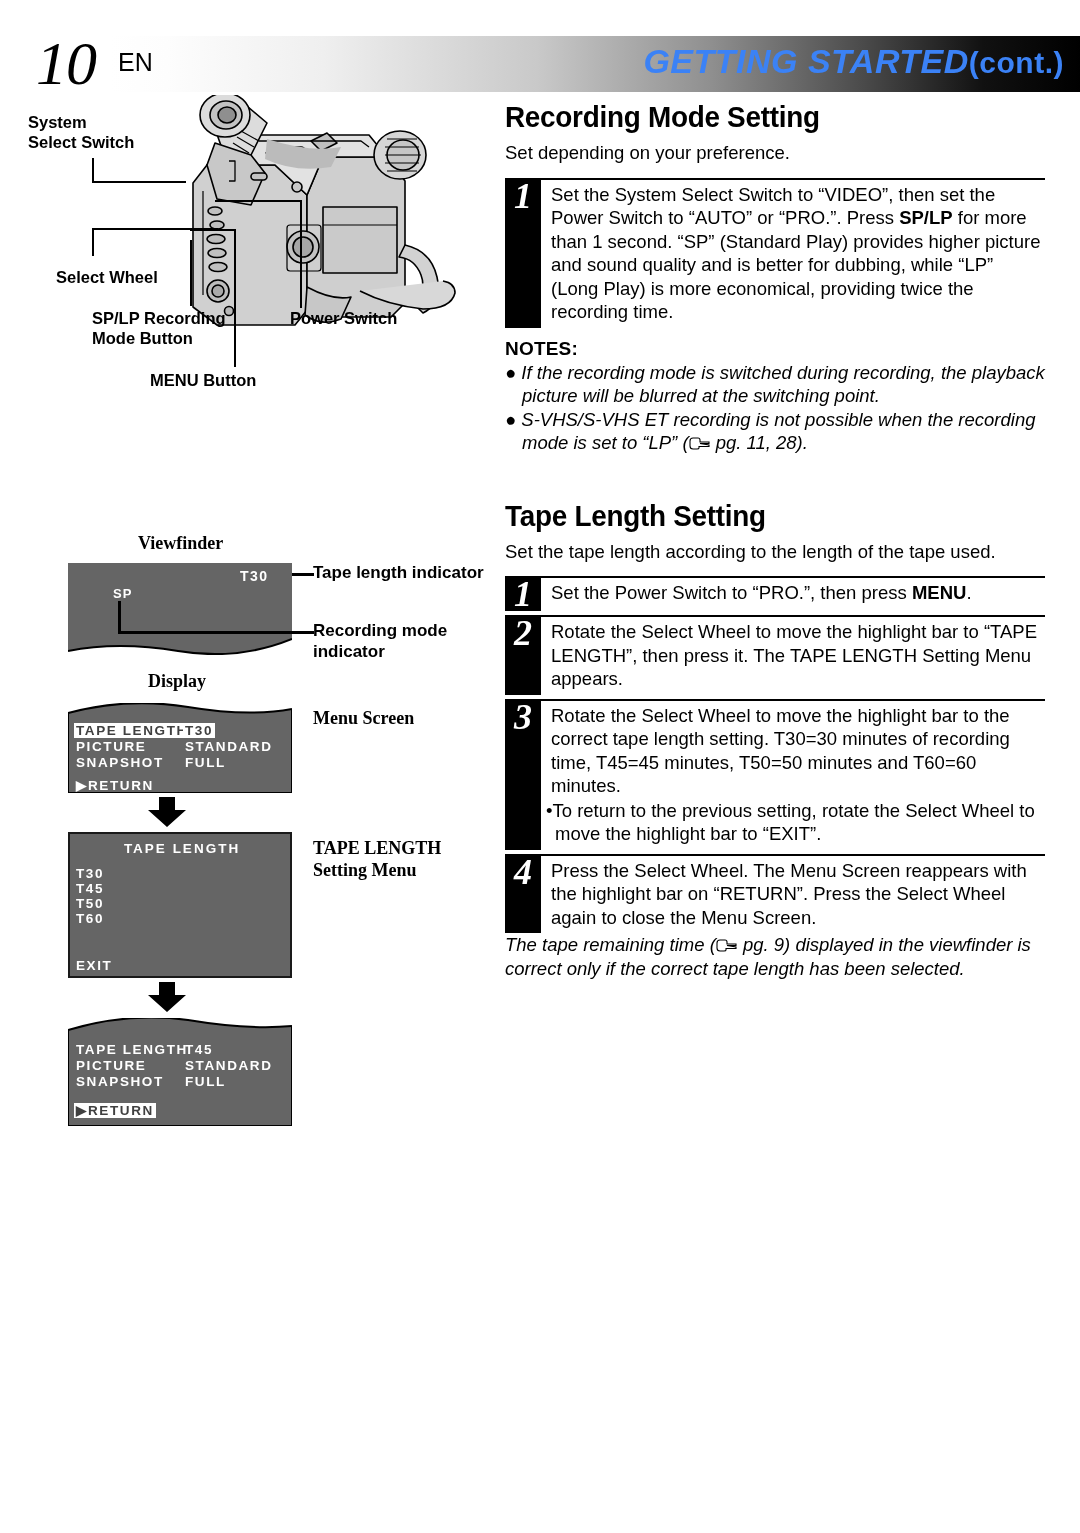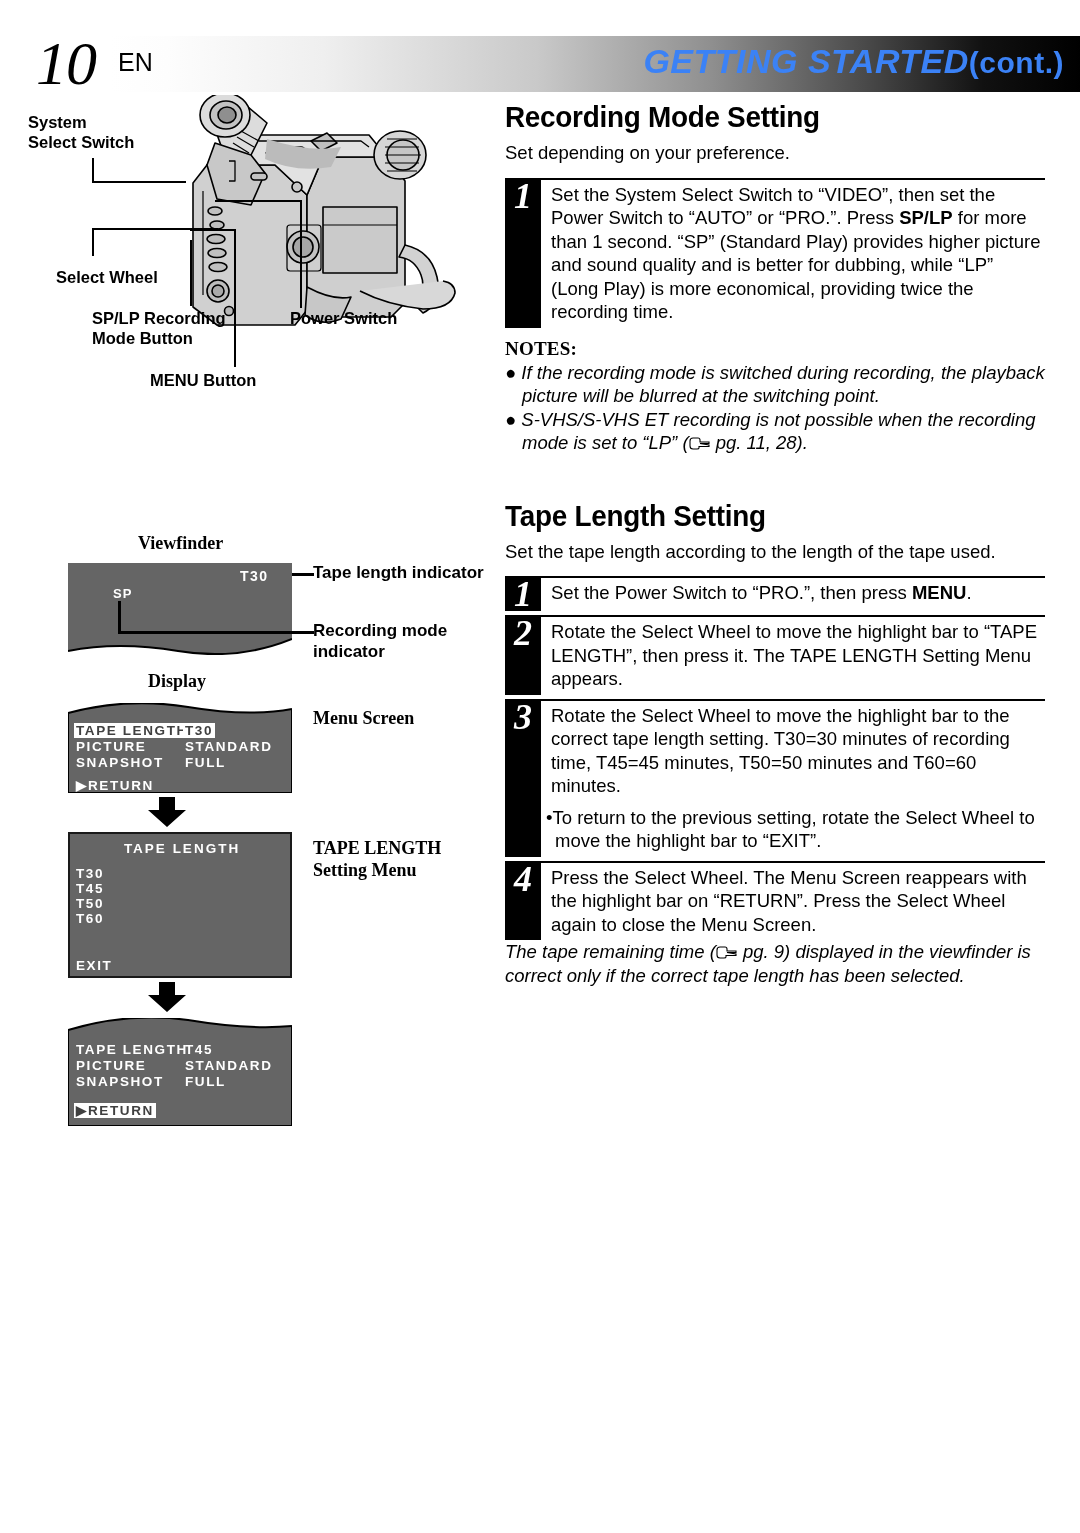--- a/index.html
+++ b/index.html
@@ -211,30 +211,29 @@
     flex: 1;
     padding-left: 10px;
     font-size: 18.5px;
     line-height: 1.27;
     border-top: 2.5px solid #000;
     padding-top: 3px;
     padding-bottom: 4px;
   }
   .step-sub {
     display: block;
-    margin-top: 8px;
+    margin-top: 1px;
     padding-left: 4px;
     text-indent: -9px;
   }
   .notes-head {
     font-weight: bold;
     font-size: 19px;
     margin: 10px 0 1px 0;
     letter-spacing: 0.2px;
-    font-family: Liberation Serif, serif;
   }
   .note-item {
     font-style: italic;
     font-size: 18.5px;
     line-height: 1.27;
     padding-left: 17px;
     text-indent: -17px;
     margin: 0;
   }
   .note-body {

